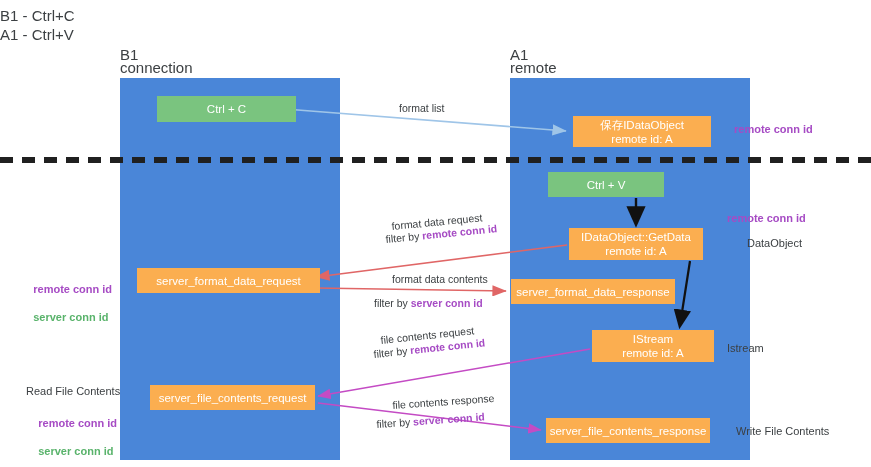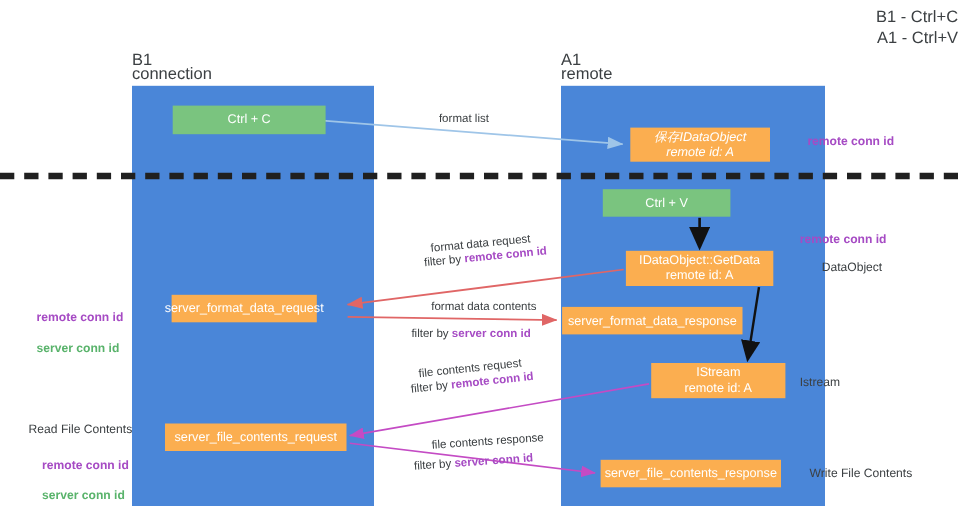--- a/index.html
+++ b/index.html
@@ -20,21 +20,21 @@
     left: 0; top: 0;
     width: 871px;
     height: 467px;
   }
   .abs { position: absolute; }
 
   
   #title {
     left: 0; top: 6px;
     width: 871px;
-    text-align: right;
+    text-align: left;
     font-size: 15px;
     line-height: 19px;
     color: #3c4043;
     white-space: pre;
   }
 
   
   .col-head {
     text-align: left;
     font-size: 15px;
@@ -65,24 +65,24 @@
     font-size: 11.5px;
     line-height: 14px;
     text-align: center;
     white-space: pre;
     padding: 2px 4px;
   }
   .node.green  { background: #7ac47f; }
   .node.orange { background: #fbae50; }
 
   #n-ctrlc   { left: 157px; top: 96px;  width: 139px; height: 26px; }
-  #n-save    { left: 573px; top: 116px; width: 127px; height: 31px; font-style: italic; }
+  #n-save    { left: 573px; top: 116px; width: 138px; height: 31px; }
   #n-ctrlv   { left: 548px; top: 172px; width: 116px; height: 25px; }
   #n-getdata { left: 569px; top: 228px; width: 134px; height: 32px; }
-  #n-sfdreq  { left: 156px; top: 268px; width: 132px; height: 25px; }
+  #n-sfdreq  { left: 137px; top: 268px; width: 183px; height: 25px; }
   #n-sfdres  { left: 511px; top: 279px; width: 164px; height: 25px; }
   #n-istream { left: 592px; top: 330px; width: 122px; height: 32px; }
   #n-sfcreq  { left: 150px; top: 385px; width: 165px; height: 25px; }
   #n-sfcres  { left: 546px; top: 418px; width: 164px; height: 25px; text-align: center; }
 
   
   .side {
     font-size: 11px;
     line-height: 14px;
     white-space: pre;

